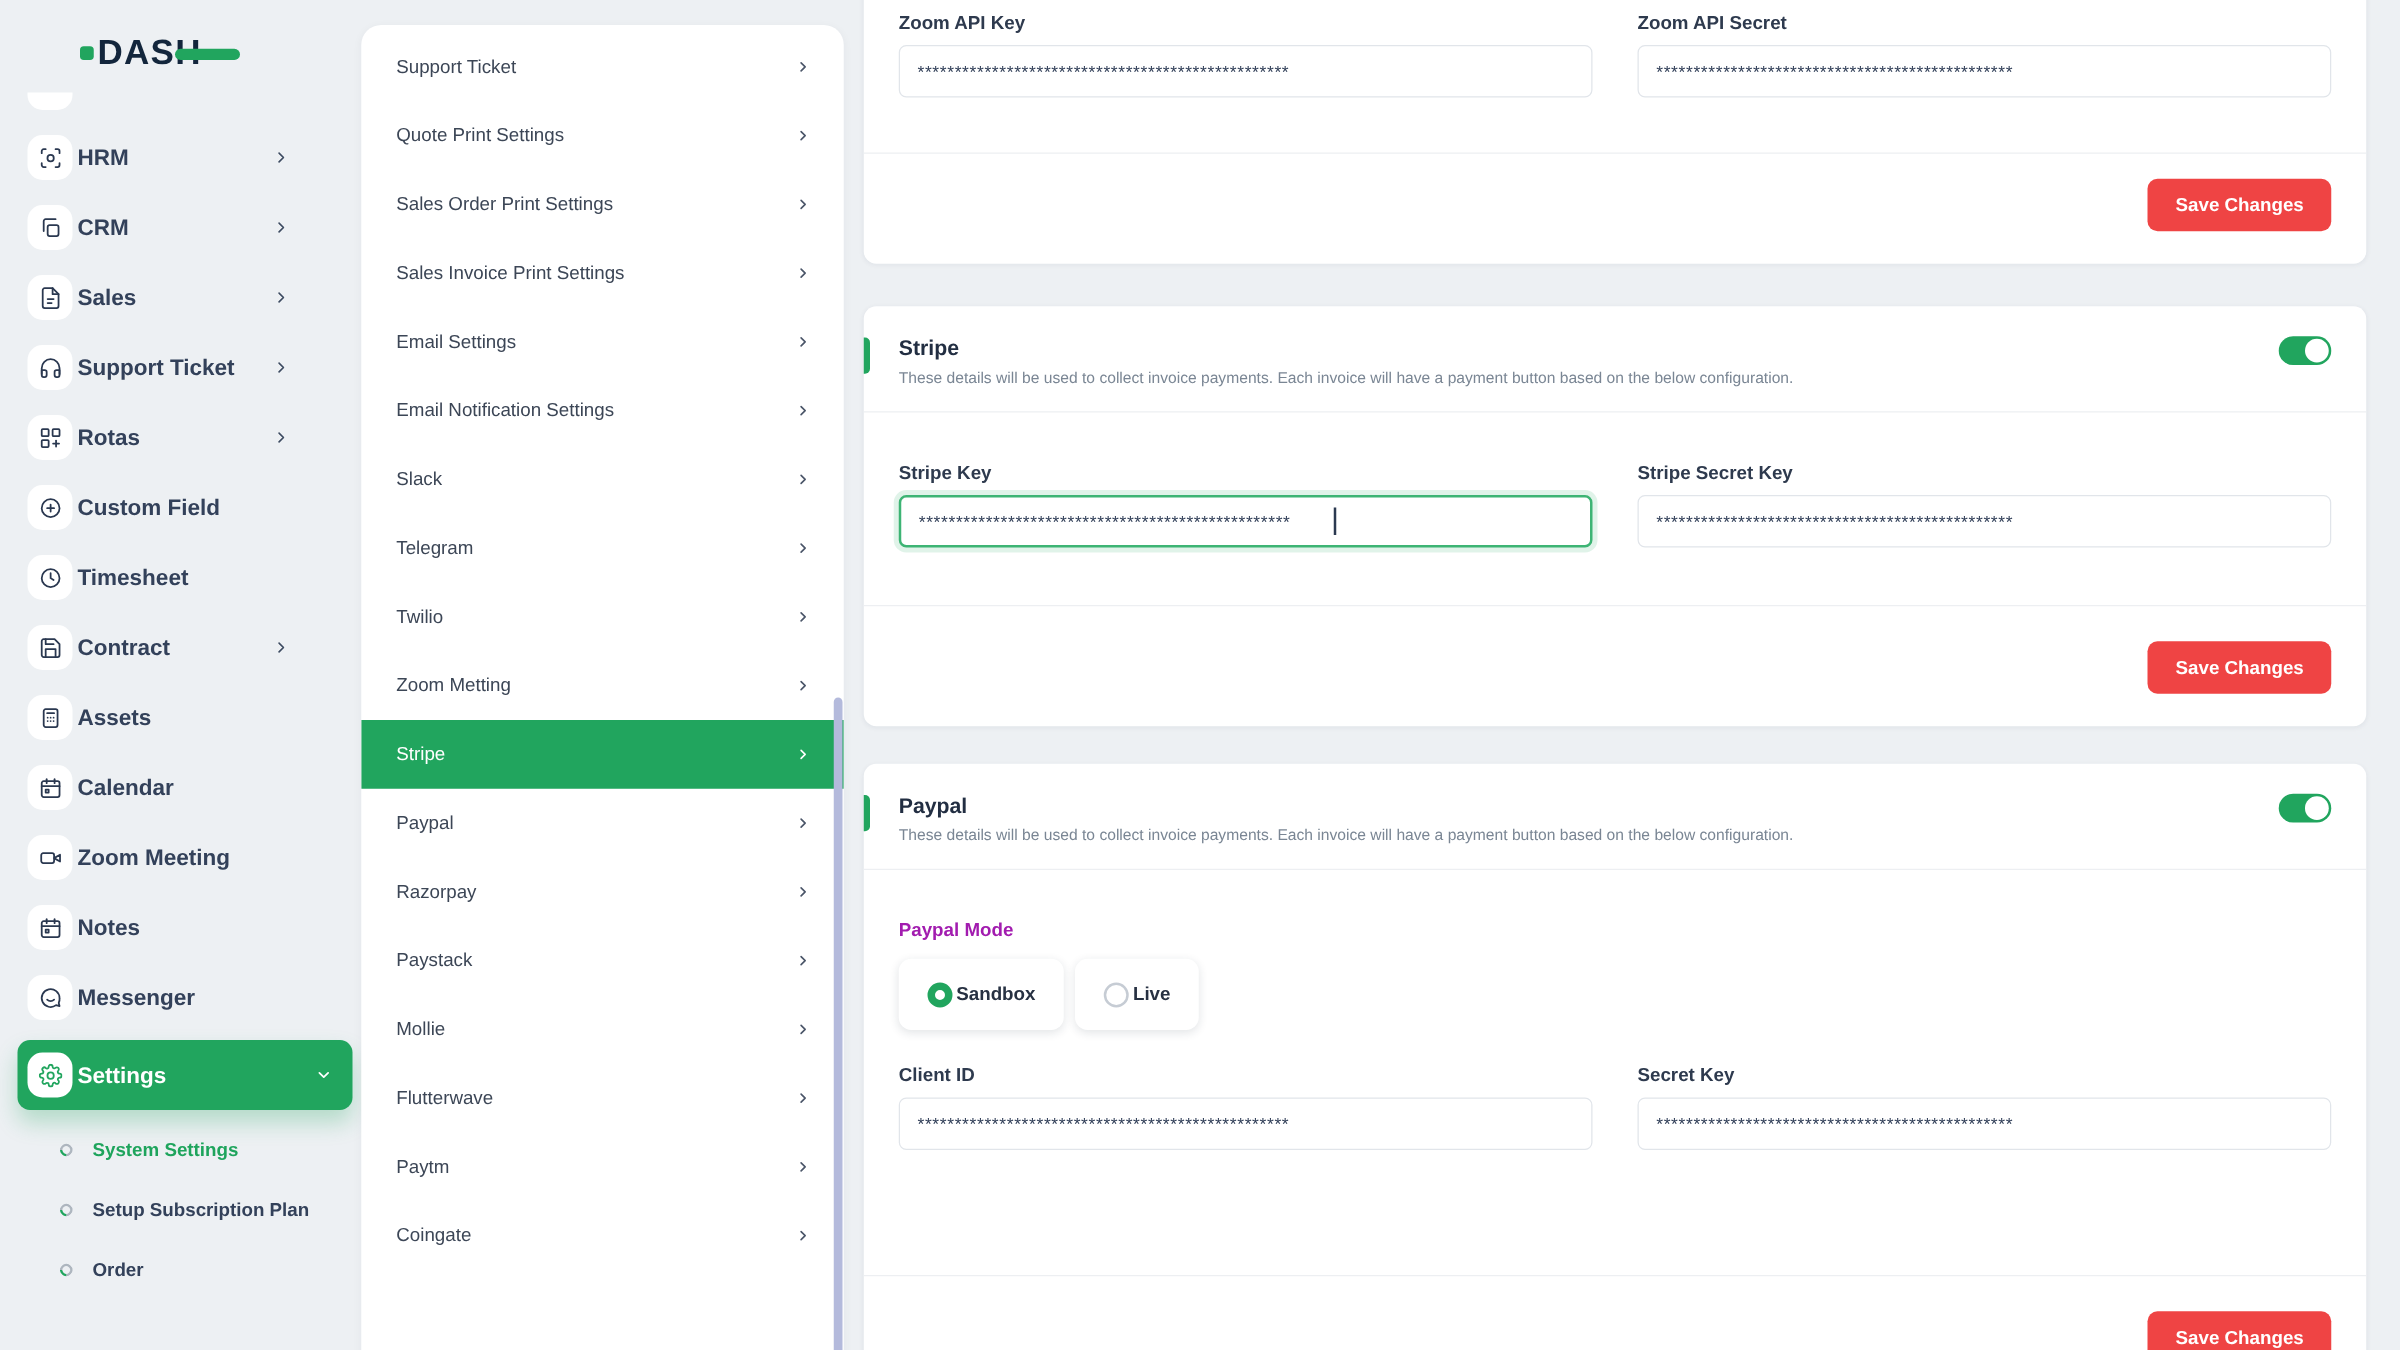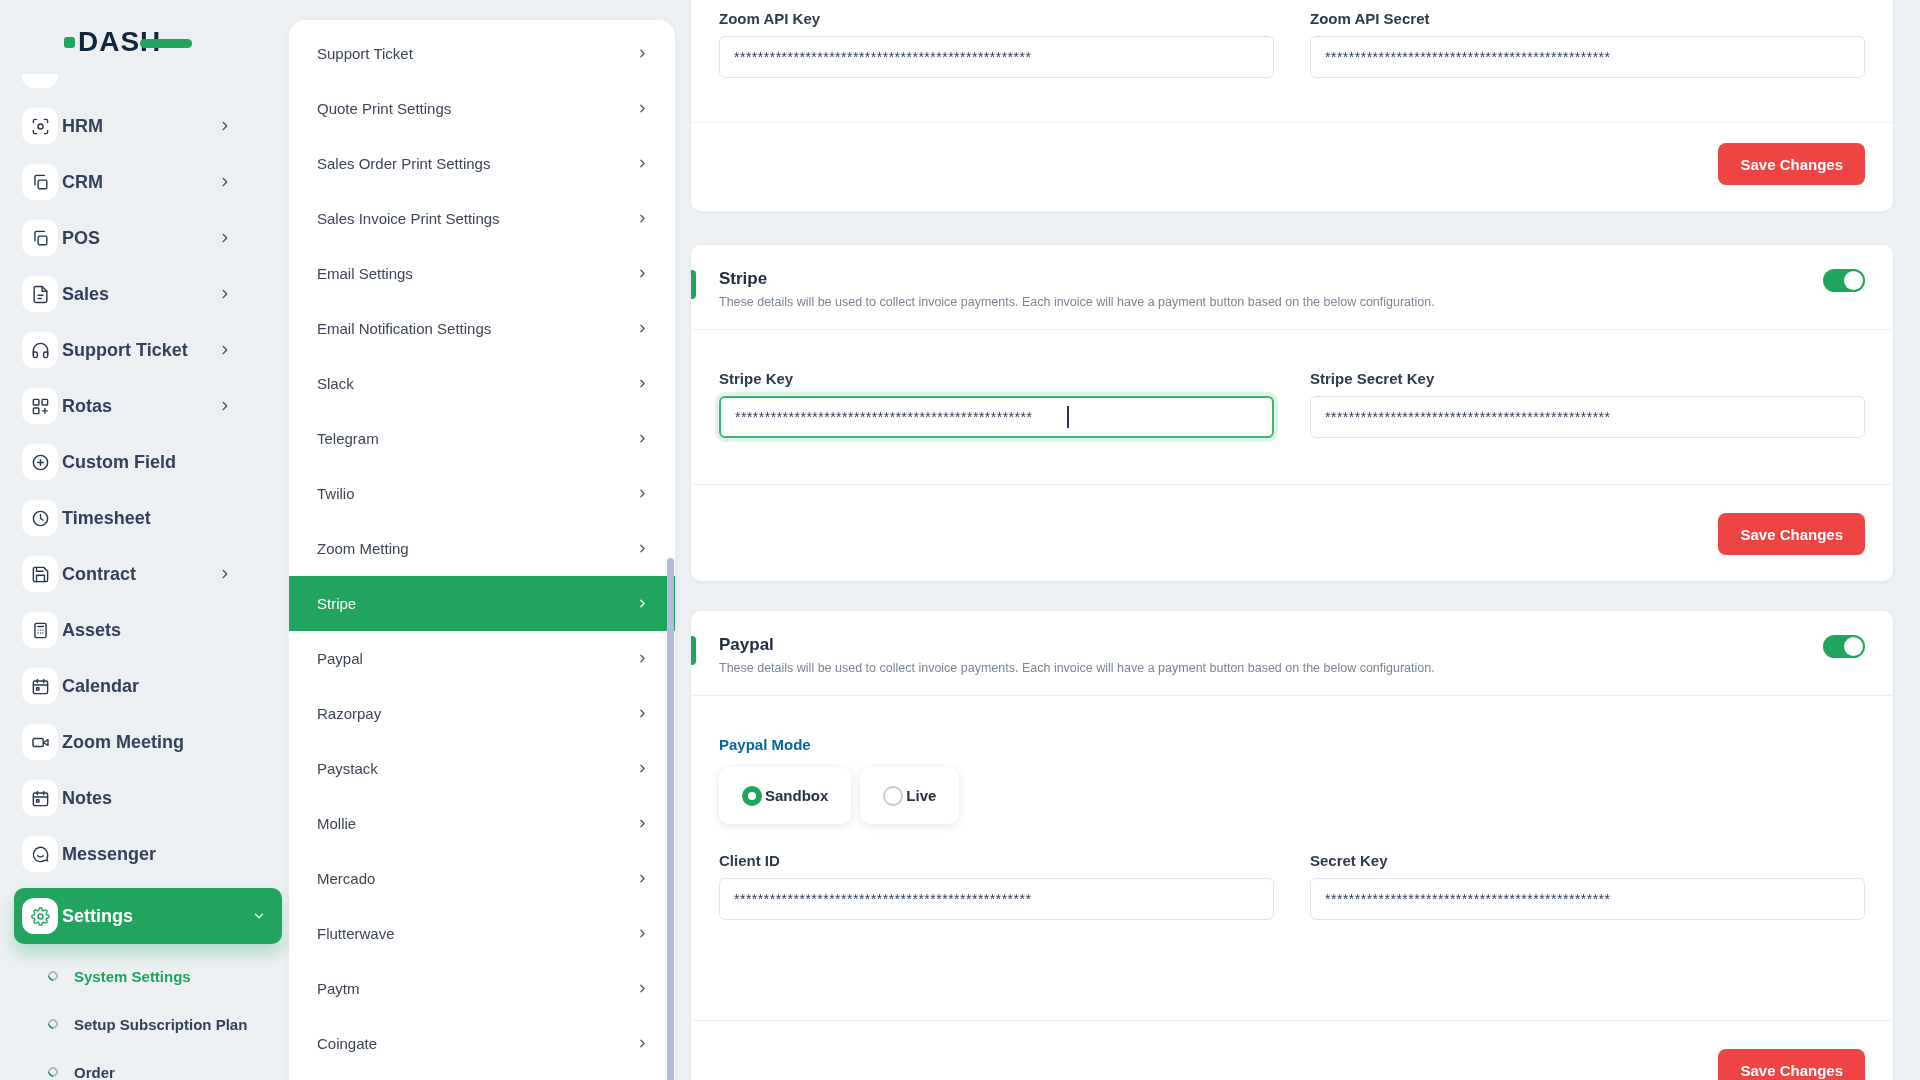--- a/index.html
+++ b/index.html
@@ -82,21 +82,21 @@
   .caret { position: absolute; left: 348px; top: 10px; width: 2px; height: 22px; background: #2b3950; }
 
   .card-footer { display: flex; justify-content: flex-end; padding: 28px 28px 26px;
                  border-top: 1px solid #edeff2; }
   .card-cropped .card-footer { padding-top: 20px; }
   .btn-save { background: #ef4444; color: #ffffff; border: none; border-radius: 8px; height: 42px;
               padding: 0 22px; font-size: 15px; font-weight: 600; cursor: pointer;
               font-family: "Liberation Sans", "DejaVu Sans", sans-serif; }
 
   .mode-block { padding: 40px 28px 50px; }
-  .mode-label { font-size: 15px; font-weight: 700; color: #0369a1; }
+  .mode-label { font-size: 15px; font-weight: 700; color: #a21caf; }
   .mode-row { display: flex; margin-top: 14px; }
   .mode-box { display: inline-flex; align-items: center; gap: 3px; background: #fff; border-radius: 10px;
               box-shadow: 0 2px 8px rgba(25,39,61,.12); padding: 0 23px; height: 57px; margin-right: 9px;
               cursor: pointer; }
   .radio-on  { width: 20px; height: 20px; border-radius: 50%; border: 6px solid #21a55e; background: #fff; }
   .radio-off { width: 20px; height: 20px; border-radius: 50%; border: 2px solid #c6ccd4; background: #fff; }
   .mode-box span.m-label { font-size: 15px; font-weight: 600; color: #273142; }
   .paypal-fields { padding-top: 28px; padding-bottom: 50px; }
 </style>
 </head>
@@ -139,34 +139,20 @@
           </svg>
       </span>
       <span class="s-label">CRM</span>
       <span class="chev">
           <svg width="14" height="14" viewBox="0 0 24 24" fill="none" stroke="currentColor" stroke-width="2.2" stroke-linecap="round" stroke-linejoin="round">
             <polyline points="9 18 15 12 9 6"></polyline>
           </svg>
         </span>
     </div>
 
-    <div class="s-item">
-      <span class="s-icon">
-        <svg width="19" height="19" viewBox="0 0 24 24" fill="none" stroke="currentColor" stroke-width="1.8" stroke-linecap="round" stroke-linejoin="round">
-            <rect x="9" y="9" width="11" height="11" rx="2"></rect>
-            <path d="M5 15V5a2 2 0 0 1 2-2h10"></path>
-          </svg>
-      </span>
-      <span class="s-label">POS</span>
-      <span class="chev">
-          <svg width="14" height="14" viewBox="0 0 24 24" fill="none" stroke="currentColor" stroke-width="2.2" stroke-linecap="round" stroke-linejoin="round">
-            <polyline points="9 18 15 12 9 6"></polyline>
-          </svg>
-        </span>
-    </div>
 
     <div class="s-item">
       <span class="s-icon">
         <svg width="19" height="19" viewBox="0 0 24 24" fill="none" stroke="currentColor" stroke-width="1.8" stroke-linecap="round" stroke-linejoin="round">
             <path d="M14 2H6a2 2 0 0 0-2 2v16a2 2 0 0 0 2 2h12a2 2 0 0 0 2-2V8z"></path>
             <polyline points="14 2 14 8 20 8"></polyline>
             <line x1="9" y1="13" x2="15" y2="13"></line>
             <line x1="9" y1="17" x2="13" y2="17"></line>
           </svg>
       </span>
@@ -457,28 +443,20 @@
     </div>
   <div class="p-item">
       <span>Mollie</span>
       <span class="chev">
         <svg width="13" height="13" viewBox="0 0 24 24" fill="none" stroke="currentColor" stroke-width="2.4" stroke-linecap="round" stroke-linejoin="round">
           <polyline points="9 18 15 12 9 6"></polyline>
         </svg>
       </span>
     </div>
   <div class="p-item">
-      <span>Mercado</span>
-      <span class="chev">
-        <svg width="13" height="13" viewBox="0 0 24 24" fill="none" stroke="currentColor" stroke-width="2.4" stroke-linecap="round" stroke-linejoin="round">
-          <polyline points="9 18 15 12 9 6"></polyline>
-        </svg>
-      </span>
-    </div>
-  <div class="p-item">
       <span>Flutterwave</span>
       <span class="chev">
         <svg width="13" height="13" viewBox="0 0 24 24" fill="none" stroke="currentColor" stroke-width="2.4" stroke-linecap="round" stroke-linejoin="round">
           <polyline points="9 18 15 12 9 6"></polyline>
         </svg>
       </span>
     </div>
   <div class="p-item">
       <span>Paytm</span>
       <span class="chev">

